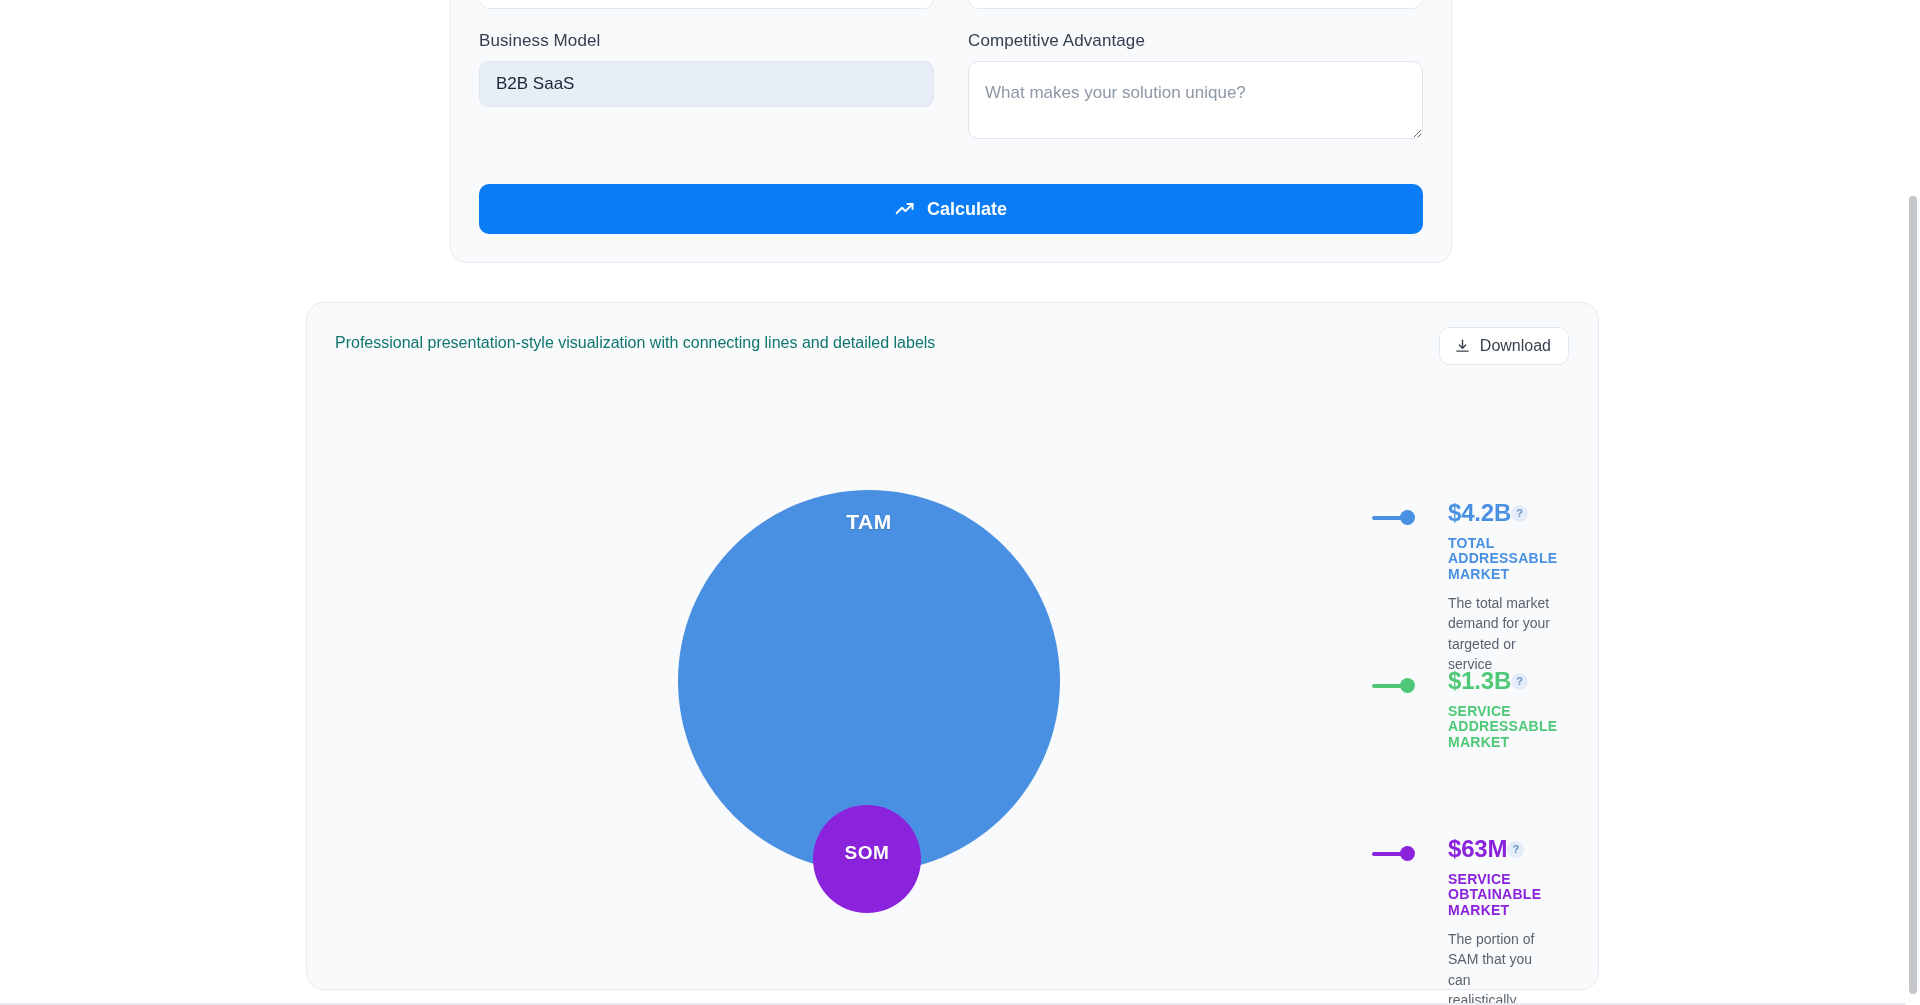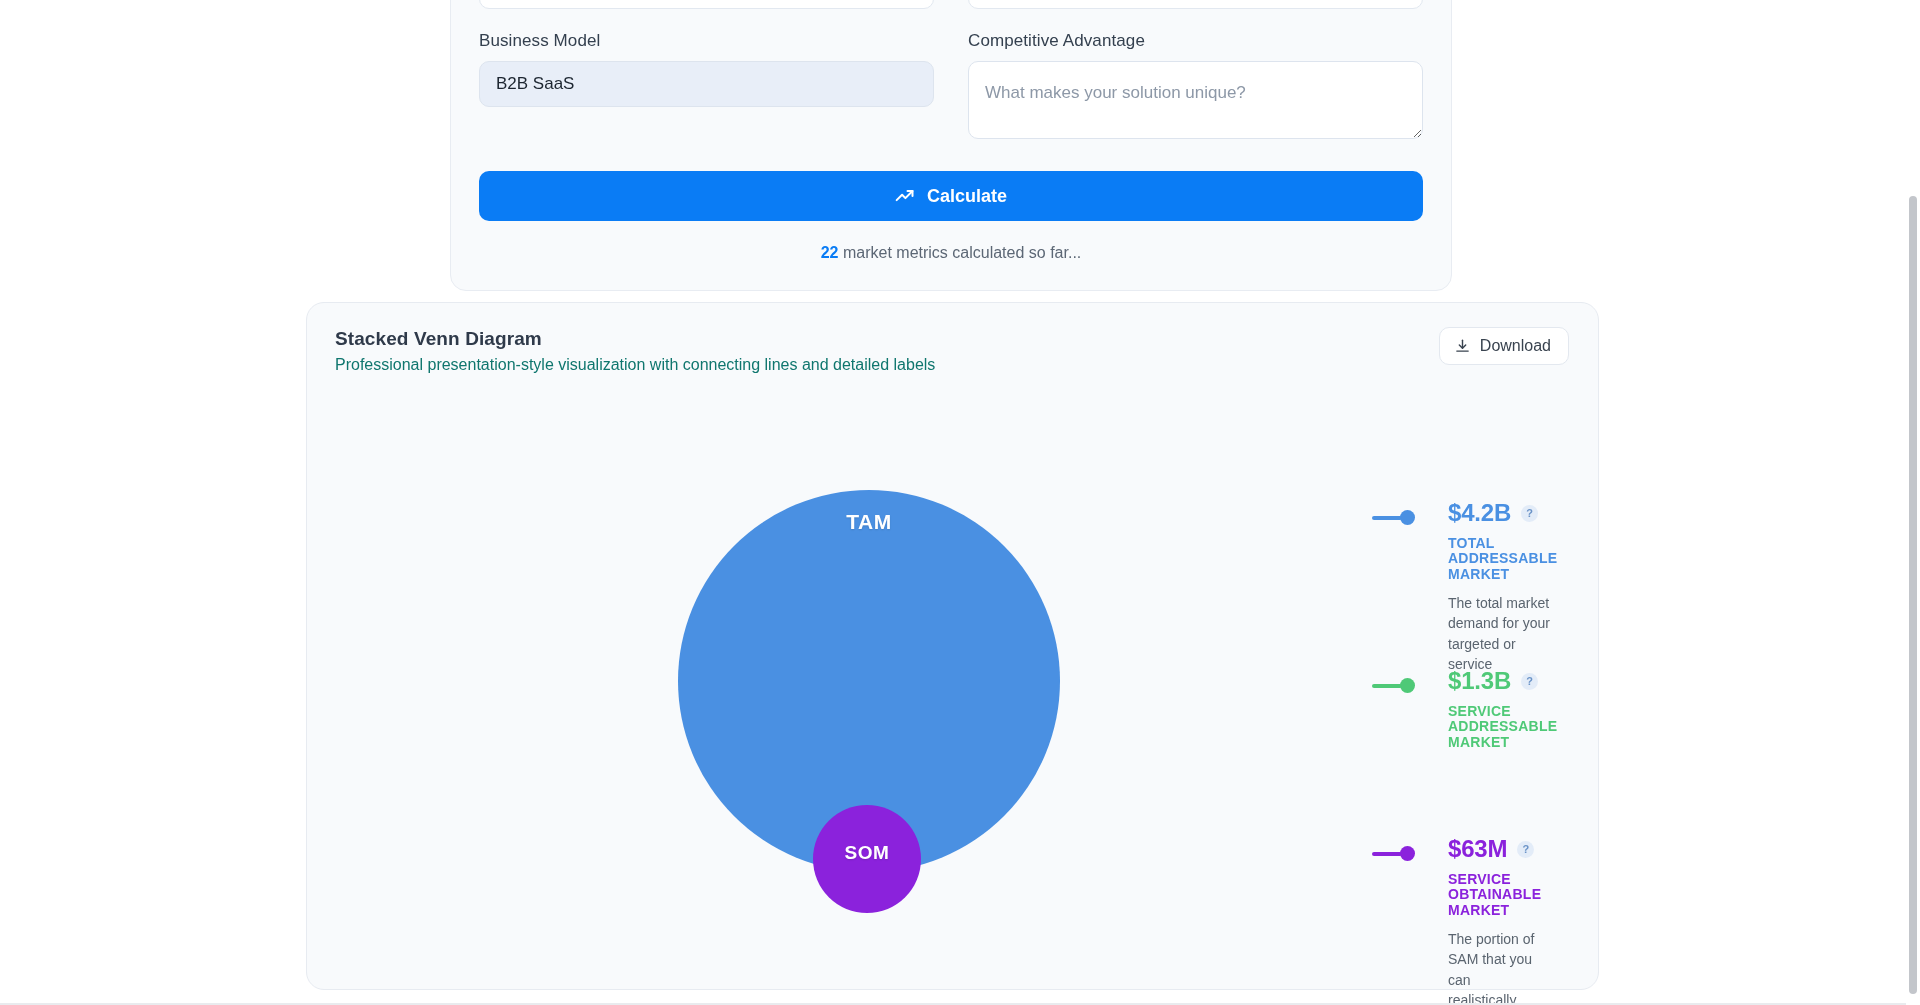--- a/index.html
+++ b/index.html
@@ -37,21 +37,21 @@
   }
   .textarea {
     width: 100%; height: 78px; border-radius: 10px;
     border: 1px solid #dde4ee; background:#ffffff;
     font-family:"Liberation Sans", sans-serif;
     font-size: 17px; color:#1c2530; padding: 20px 16px;
     resize: vertical; outline:none; line-height:1.35;
   }
   .textarea::placeholder { color:#8d98a7; }
   .calc-btn {
-    margin-top: 28px; width: 100%; height: 50px;
+    margin-top: 41px; width: 100%; height: 50px;
     background: #0a7cf5; border: none; border-radius: 10px;
     color:#ffffff; font-size: 18px; font-weight: 700;
     display:flex; align-items:center; justify-content:center; gap:12px;
     cursor:pointer; font-family:"Liberation Sans", sans-serif;
   }
   .calc-btn .tr-icon { display:flex; align-items:center; }
   .metrics-line {
     margin-top: 23px; text-align:center;
     font-size: 16px; color:#5c6775;
   }
@@ -90,21 +90,21 @@
   #sam-circle .clabel { top: 14px; font-size: 21px; }
   #som-circle { left: 506px; top: 502px; width: 108px; height: 108px; background:#8b22dc; }
   #som-circle .clabel { top: 37px; font-size: 19px; }
 
   
   .legend-item { position:absolute; }
   .conn { position:absolute; display:flex; align-items:center; }
   .conn .line { width: 30px; height: 4px; border-radius:2px; }
   .conn .dot { width: 15px; height: 15px; border-radius:50%; margin-left:-2px; }
   .legend-text { position:absolute; }
-  .val-row { display:flex; align-items:center; gap:10px; }
+  .val-row { display:flex; align-items:center; }
   .legend-val { font-size: 24px; font-weight: 700; letter-spacing:-.2px; }
   .help-badge {
     width:17px; height:17px; border-radius:50%;
     background:#e3ecf8; color:#6b93c7;
     font-size:11px; font-weight:700;
     display:flex; align-items:center; justify-content:center;
   }
   .legend-name {
     margin-top: 9px; font-size: 14px; font-weight:700;
     letter-spacing:.25px; line-height: 1.1; max-width: 140px;
@@ -157,30 +157,25 @@
     <button class="calc-btn">
       <span class="tr-icon">
         <svg width="20" height="20" viewBox="0 0 24 24" fill="none" stroke="#ffffff" stroke-width="2.4" stroke-linecap="round" stroke-linejoin="round">
           <polyline points="2,17 8.5,10.5 12.5,14.5 21,6"></polyline>
           <polyline points="15,6 21,6 21,12"></polyline>
         </svg>
       </span>
       <span>Calculate</span>
     </button>
 
-    <div class="metrics-line">
-      <b>22</b>
-      <span>market metrics calculated so far...</span>
-    </div>
   </div>
 
   <div class="venn-card">
 
     <div class="venn-head">
-      <div class="venn-title">Stacked Venn Diagram</div>
       <div class="venn-sub">Professional presentation-style visualization with connecting lines and detailed labels</div>
     </div>
 
     <button class="dl-btn">
       <span style="display:flex;">
         <svg width="17" height="17" viewBox="0 0 24 24" fill="none" stroke="#39434f" stroke-width="2" stroke-linecap="round" stroke-linejoin="round">
           <path d="M12 3v11"></path>
           <polyline points="7.5,10 12,14.5 16.5,10"></polyline>
           <path d="M4 18.5h16"></path>
         </svg>

